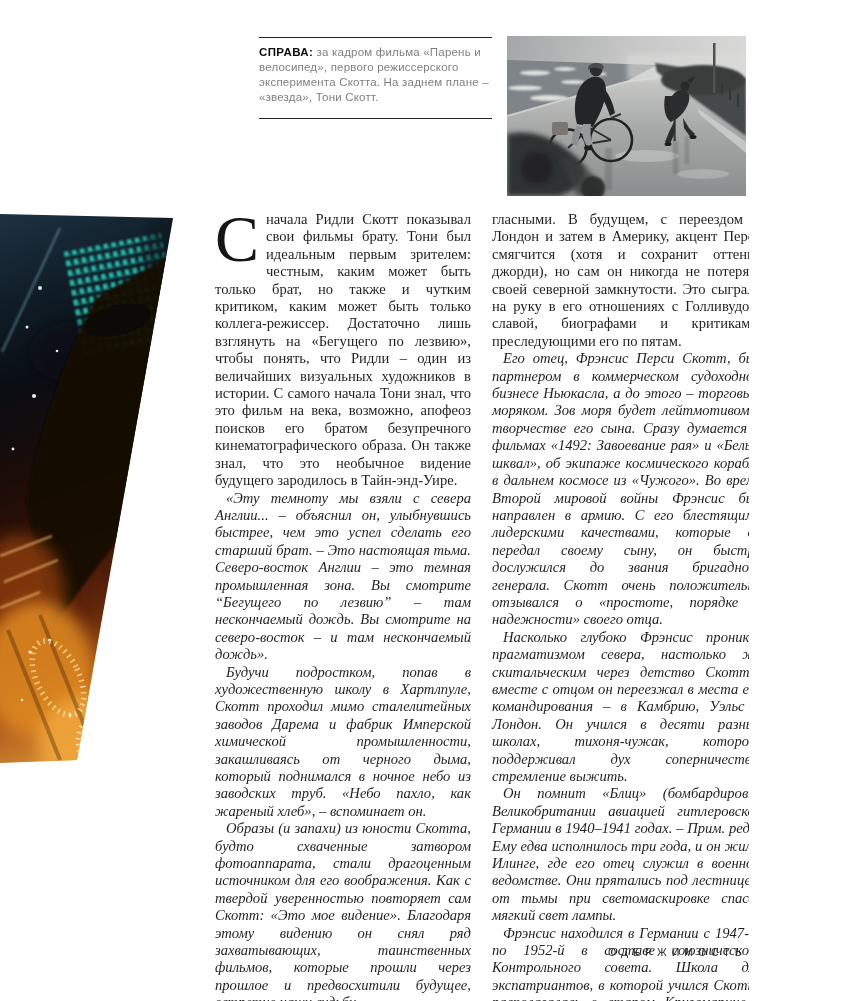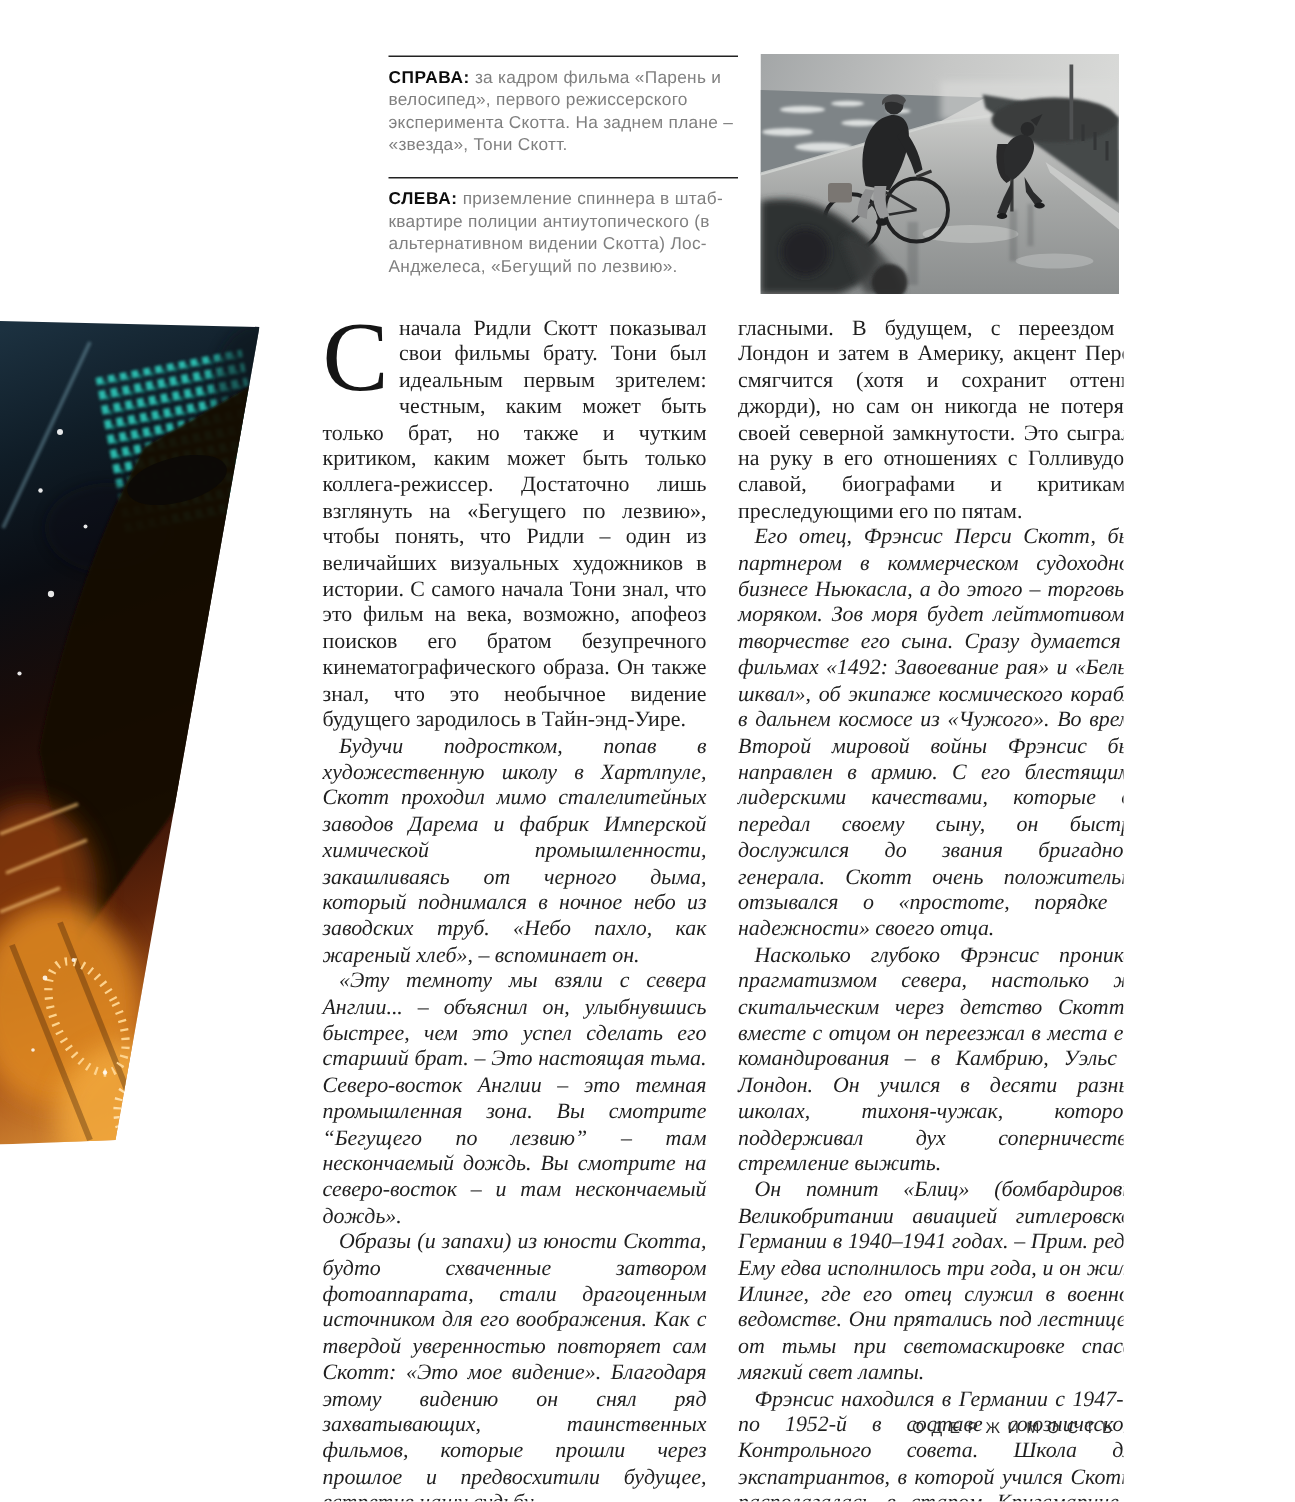--- a/index.html
+++ b/index.html
@@ -108,21 +108,20 @@
         <circle cx="70" cy="515" r="1.5"></circle>
           <circle cx="22" cy="500" r="1.2"></circle>
       </g>
     </svg>
   </div>
 
   <div class="caption-block">
     <div class="rule"></div>
     <p class="caption"><span class="cap-label">СПРАВА:</span><span> за кадром фильма «Парень и велосипед», первого режиссерского эксперимента Скотта. На заднем плане – «звезда», Тони Скотт.</span></p>
     <div class="rule"></div>
-    <p class="caption"><span class="cap-label">СЛЕВА:</span><span> приземление спиннера в штаб-квартире полиции антиутопического (в альтернативном видении Скотта) Лос-Анджелеса, «Бегущий по лезвию».</span></p>
   </div>
 
   <div class="right-photo-wrap">
     <svg viewBox="0 0 239 160" preserveAspectRatio="none">
       <defs>
         <linearGradient id="skyG" x1="0" y1="0" x2="1" y2="0.25">
           <stop offset="0" stop-color="#a3a6a7"></stop>
             <stop offset="0.5" stop-color="#c6c7c6"></stop>
           <stop offset="1" stop-color="#dadbd9"></stop>
         </linearGradient>
@@ -196,22 +195,22 @@
 
       <path d="M0,98 C28,92 52,104 72,124 C84,138 74,152 52,160 L0,160 Z" fill="#2e3031" filter="url(#fb2)"></path>
       <circle cx="30" cy="132" r="16" fill="#232425" filter="url(#fb2)"></circle>
       <path d="M60,120 C80,128 92,144 96,160 L70,160 C62,146 58,132 54,124 Z" fill="#3a3c3d" opacity="0.8" filter="url(#fb2)"></path>
       <circle cx="86" cy="152" r="12" fill="#2a2b2c" opacity="0.9" filter="url(#fb1)"></circle>
     </svg>
   </div>
 
   <div class="col col1">
     <p><span class="dropcap">С</span><span>начала Ридли Скотт показывал свои фильмы брату. Тони был идеальным первым зрителем: честным, каким может быть только брат, но также и чутким критиком, каким может быть только коллега-режиссер. Достаточно лишь взглянуть на «Бегущего по лезвию», чтобы понять, что Ридли – один из величайших визуальных художников в истории. С самого начала Тони знал, что это фильм на века, возможно, апофеоз поисков его братом безупречного кинематографического образа. Он также знал, что это необычное видение будущего зародилось в Тайн-энд-Уире.</span></p>
+    <p class="indent">«Эту темноту мы взяли с севера Англии... – объяснил он, улыбнувшись быстрее, чем это успел сделать его старший брат. – Это настоящая тьма. Северо-восток Англии – это темная промышленная зона. Вы смотрите “Бегущего по лезвию” – там нескончаемый дождь. Вы смотрите на северо-восток – и там нескончаемый дождь».</p>
     <p class="indent">Будучи подростком, попав в художественную школу в Хартлпуле, Скотт проходил мимо сталелитейных заводов Дарема и фабрик Имперской химической промышленности, закашливаясь от черного дыма, который поднимался в ночное небо из заводских труб. «Небо пахло, как жареный хлеб», – вспоминает он.</p>
-    <p class="indent">«Эту темноту мы взяли с севера Англии... – объяснил он, улыбнувшись быстрее, чем это успел сделать его старший брат. – Это настоящая тьма. Северо-восток Англии – это темная промышленная зона. Вы смотрите “Бегущего по лезвию” – там нескончаемый дождь. Вы смотрите на северо-восток – и там нескончаемый дождь».</p>
     <p class="indent">Образы (и запахи) из юности Скотта, будто схваченные затвором фотоаппарата, стали драгоценным источником для его воображения. Как с твердой уверенностью повторяет сам Скотт: «Это мое видение». Благодаря этому видению он снял ряд захватывающих, таинственных фильмов, которые прошли через прошлое и предвосхитили будущее, встретив нашу судьбу.</p>
 
   </div>
 
   <div class="col col2">
     <p>гласными. В будущем, с переездом в Лондон и затем в Америку, акцент Перси смягчится (хотя и сохранит оттенки джорди), но сам он никогда не потеряет своей северной замкнутости. Это сыграло на руку в его отношениях с Голливудом, славой, биографами и критиками, преследующими его по пятам.</p>
     <p class="indent">Его отец, Фрэнсис Перси Скотт, был партнером в коммерческом судоходном бизнесе Ньюкасла, а до этого – торговым моряком. Зов моря будет лейтмотивом в творчестве его сына. Сразу думается о фильмах «1492: Завоевание рая» и «Белый шквал», об экипаже космического корабля в дальнем космосе из «Чужого». Во время Второй мировой войны Фрэнсис был направлен в армию. С его блестящими лидерскими качествами, которые он передал своему сыну, он быстро дослужился до звания бригадного генерала. Скотт очень положительно отзывался о «простоте, порядке и надежности» своего отца.</p>
     <p class="indent">Насколько глубоко Фрэнсис проникся прагматизмом севера, настолько же скитальческим через детство Скотта: вместе с отцом он переезжал в места его командирования – в Камбрию, Уэльс и Лондон. Он учился в десяти разных школах, тихоня-чужак, которого поддерживал дух соперничества, стремление выжить.</p>
     <p class="indent">Он помнит «Блиц» (бомбардировка Великобритании авиацией гитлеровской Германии в 1940–1941 годах. – Прим. ред.). Ему едва исполнилось три года, и он жил в Илинге, где его отец служил в военном ведомстве. Они прятались под лестницей, от тьмы при светомаскировке спасал мягкий свет лампы.</p>
     <p class="indent">Фрэнсис находился в Германии с 1947-го по 1952-й в составе союзнического Контрольного совета. Школа для экспатриантов, в которой учился Скотт, располагалась в старом Кригсмарине в американской зоне. Каждое утро он проходил мимо сотни списанных подводных лодок, накрытых пластиком. Палитра цветов, запахов и вкусов, которыми его встречали американские супермаркеты, была такой, что казалось, будто он приземлился в стране Оз. «Об Америке мне всегда напоминают три запаха, – он воскрешает в памяти эти воспоминания, сочетая прустовское откровение и упоение рекламщика –</p>

